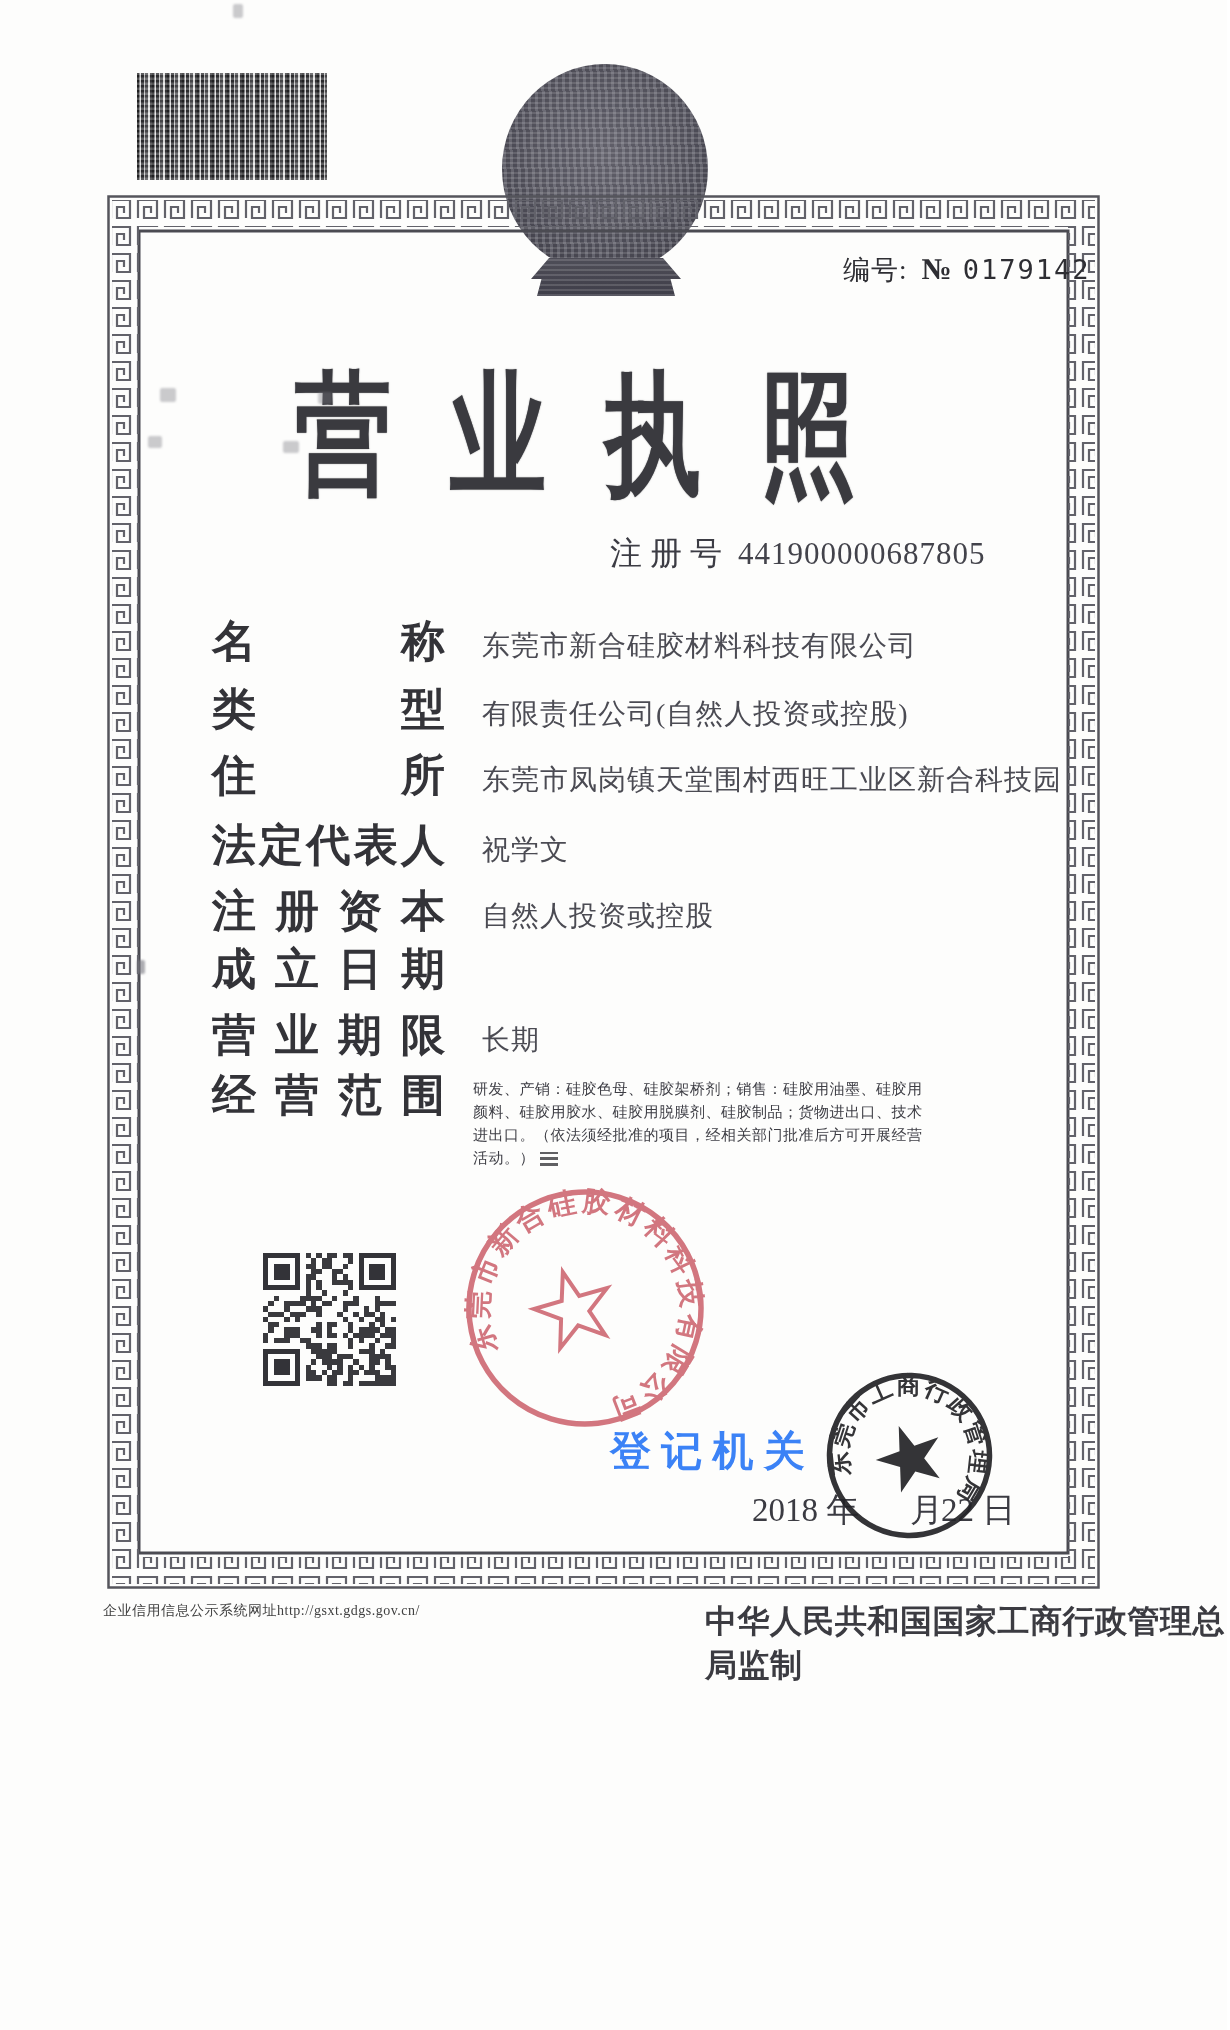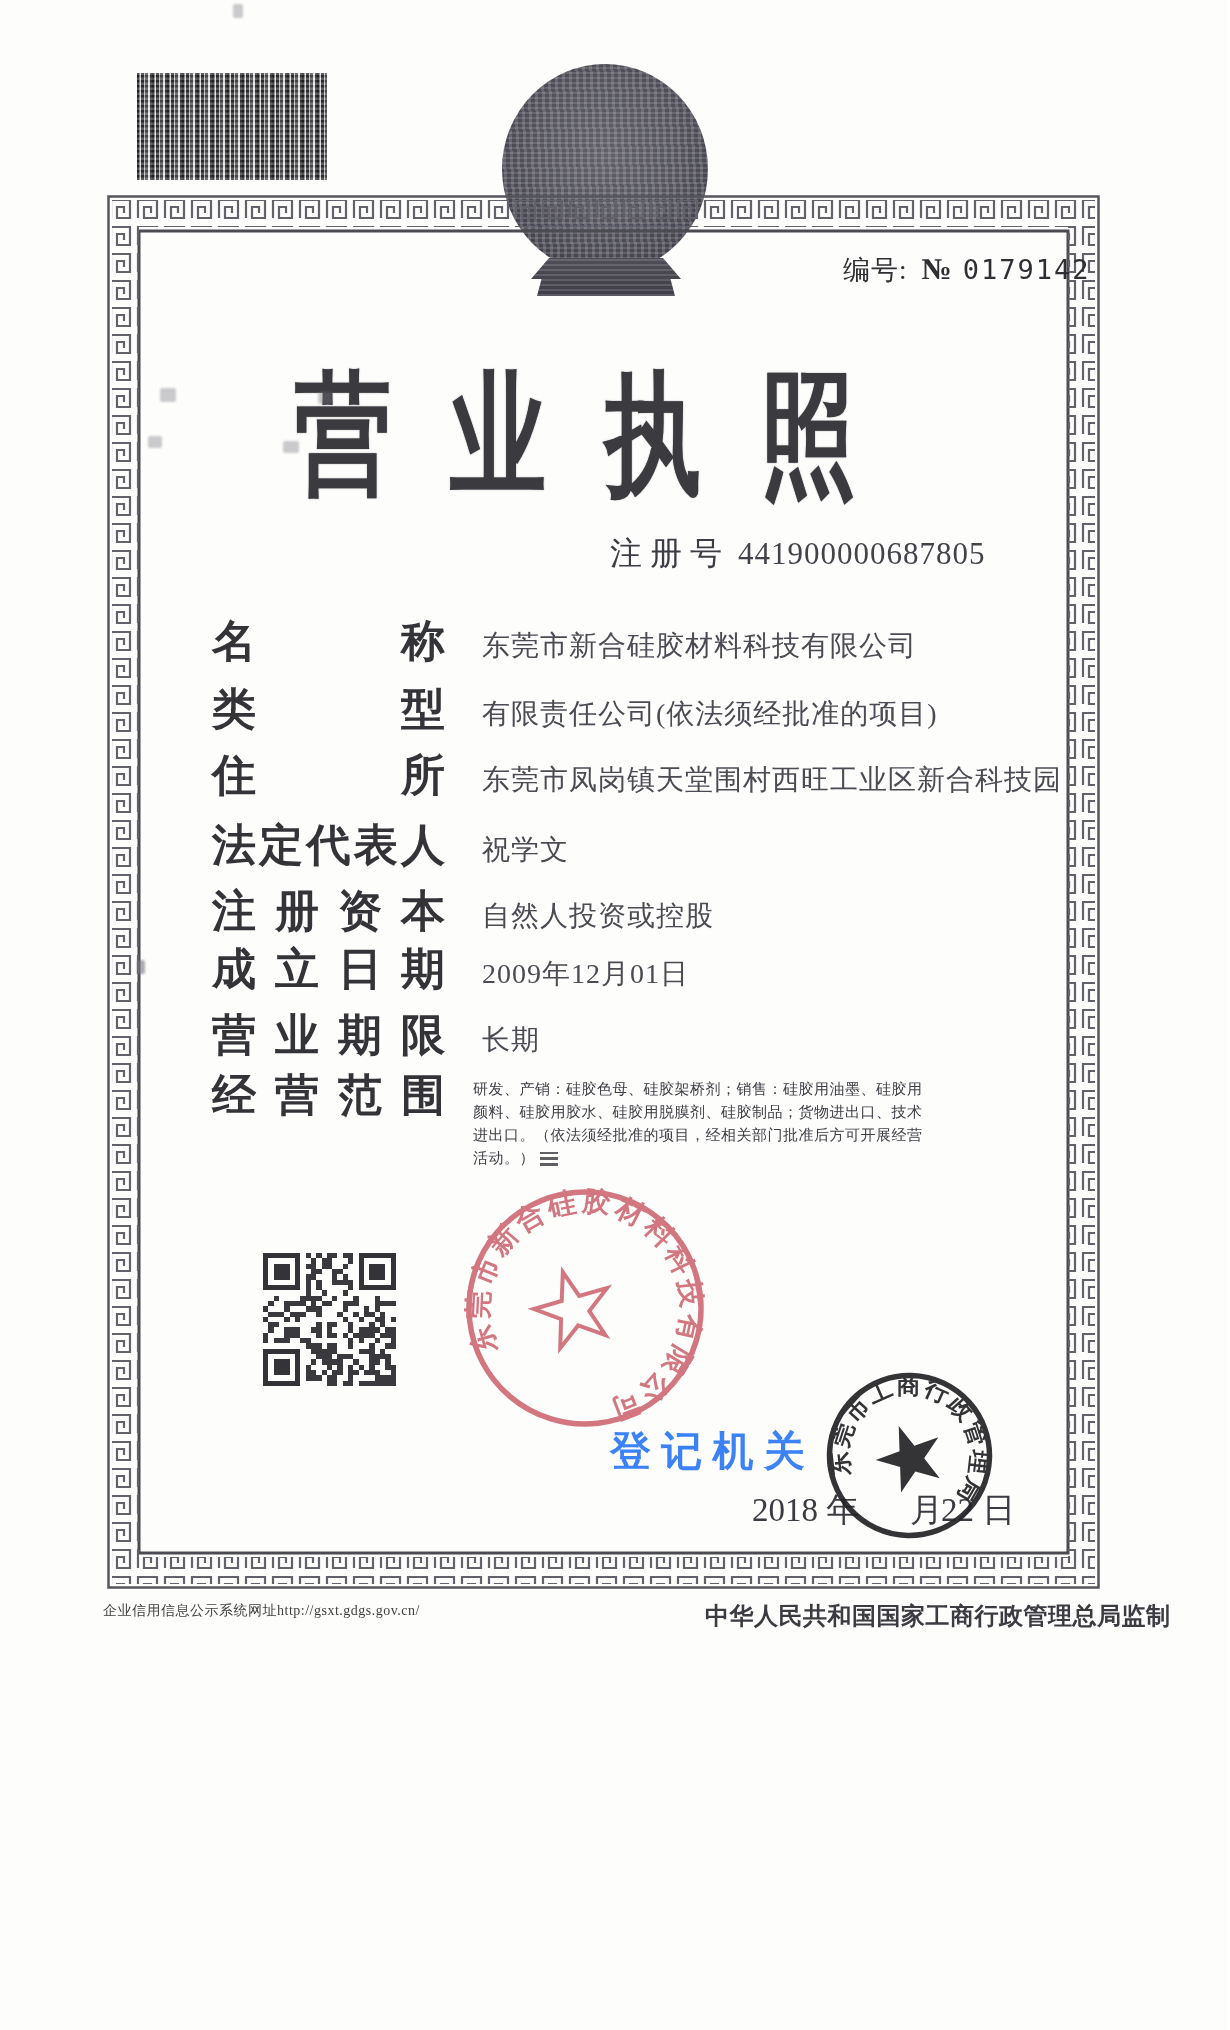--- a/index.html
+++ b/index.html
@@ -66,21 +66,21 @@
   
   .stamp{ position:absolute; }
   .stamp-red{ left:460px; top:1183px; opacity:.85; }
   .stamp-black{ left:822px; top:1368px; opacity:.92; }
   
   .registrar{ position:absolute; left:610px; top:1424px; font-size:41px; font-weight:600; color:#3b82f6; white-space:nowrap; }
   .issue-date{ position:absolute; top:1488px; font-size:33px; color:#3b3b42; white-space:nowrap; }
   .issue-date.y{ left:752px; } .issue-date.m{ left:910px; } .issue-date.d{ left:941px; }
   
   .footer-left{ position:absolute; left:103px; top:1602px; font-size:14px; color:#404040; letter-spacing:.5px; }
-  .footer-right{ position:absolute; left:705px; top:1600px; font-size:24px; font-weight:600; color:#3b3b41; letter-spacing:.5px; }
+  .footer-right{ position:absolute; left:705px; top:1600px; font-size:32px; font-weight:600; color:#3b3b41; letter-spacing:.5px; }
   
   .artifact{ position:absolute; background:#787880; border-radius:2px; filter:blur(1px); opacity:.38; }
   .artifact.dark{ opacity:.8; filter:blur(.4px);
     background:repeating-linear-gradient(0deg,#3a3a3e 0 3px,#fdfdfc 3px 6px); border-radius:0; }
 </style>
 </head>
 <body>
 
 <div class="scan-page">
 
@@ -120,21 +120,21 @@
         <span>名</span>
         <span>称</span>
       </div>
     <div class="field-value">东莞市新合硅胶材料科技有限公司</div>
   </div>
   <div class="field-row" style="top:686px">
     <div class="field-label spread">
         <span>类</span>
         <span>型</span>
       </div>
-    <div class="field-value">有限责任公司(依法须经批准的项目)</div>
+    <div class="field-value">有限责任公司(自然人投资或控股)</div>
   </div>
   <div class="field-row" style="top:752px">
     <div class="field-label spread">
         <span>住</span>
         <span>所</span>
       </div>
     <div class="field-value">东莞市凤岗镇天堂围村西旺工业区新合科技园</div>
   </div>
   <div class="field-row" style="top:822px">
     <div class="field-label spread">
@@ -155,21 +155,20 @@
       </div>
     <div class="field-value">自然人投资或控股</div>
   </div>
   <div class="field-row" style="top:946px">
     <div class="field-label spread">
         <span>成</span>
         <span>立</span>
         <span>日</span>
         <span>期</span>
       </div>
-    <div class="field-value">2009年12月01日</div>
   </div>
   <div class="field-row" style="top:1012px">
     <div class="field-label spread">
         <span>营</span>
         <span>业</span>
         <span>期</span>
         <span>限</span>
       </div>
     <div class="field-value">长期</div>
   </div>

